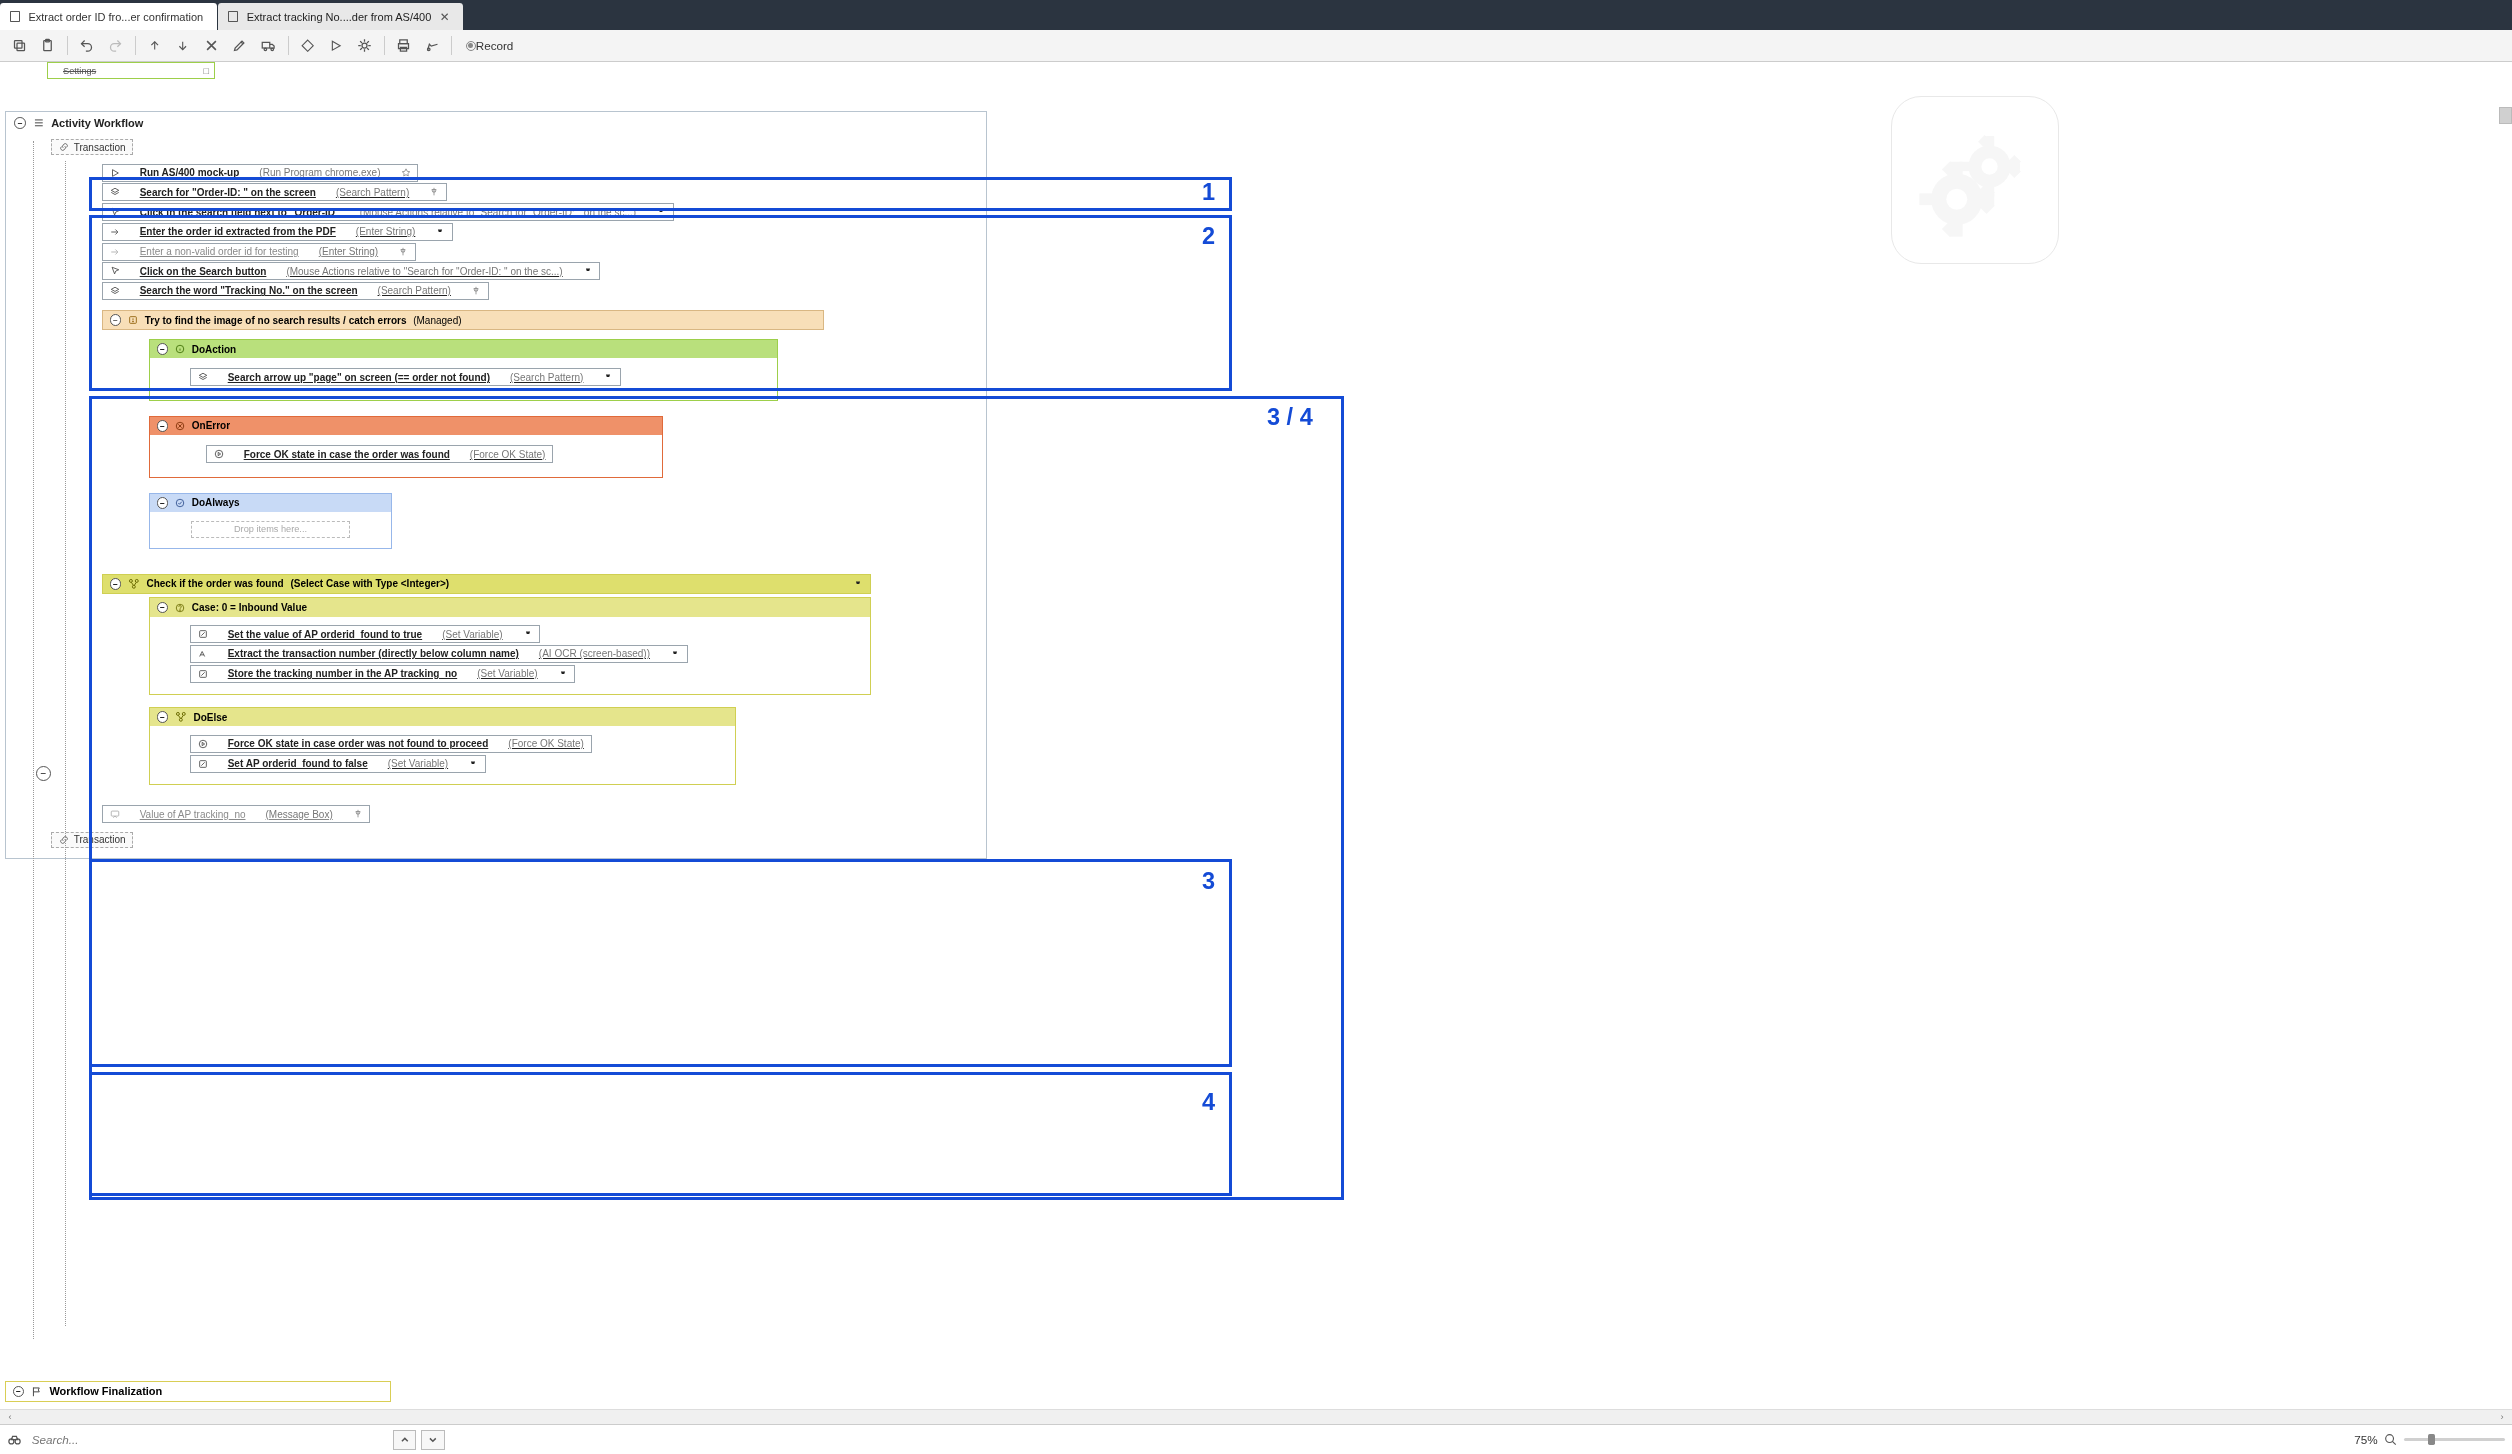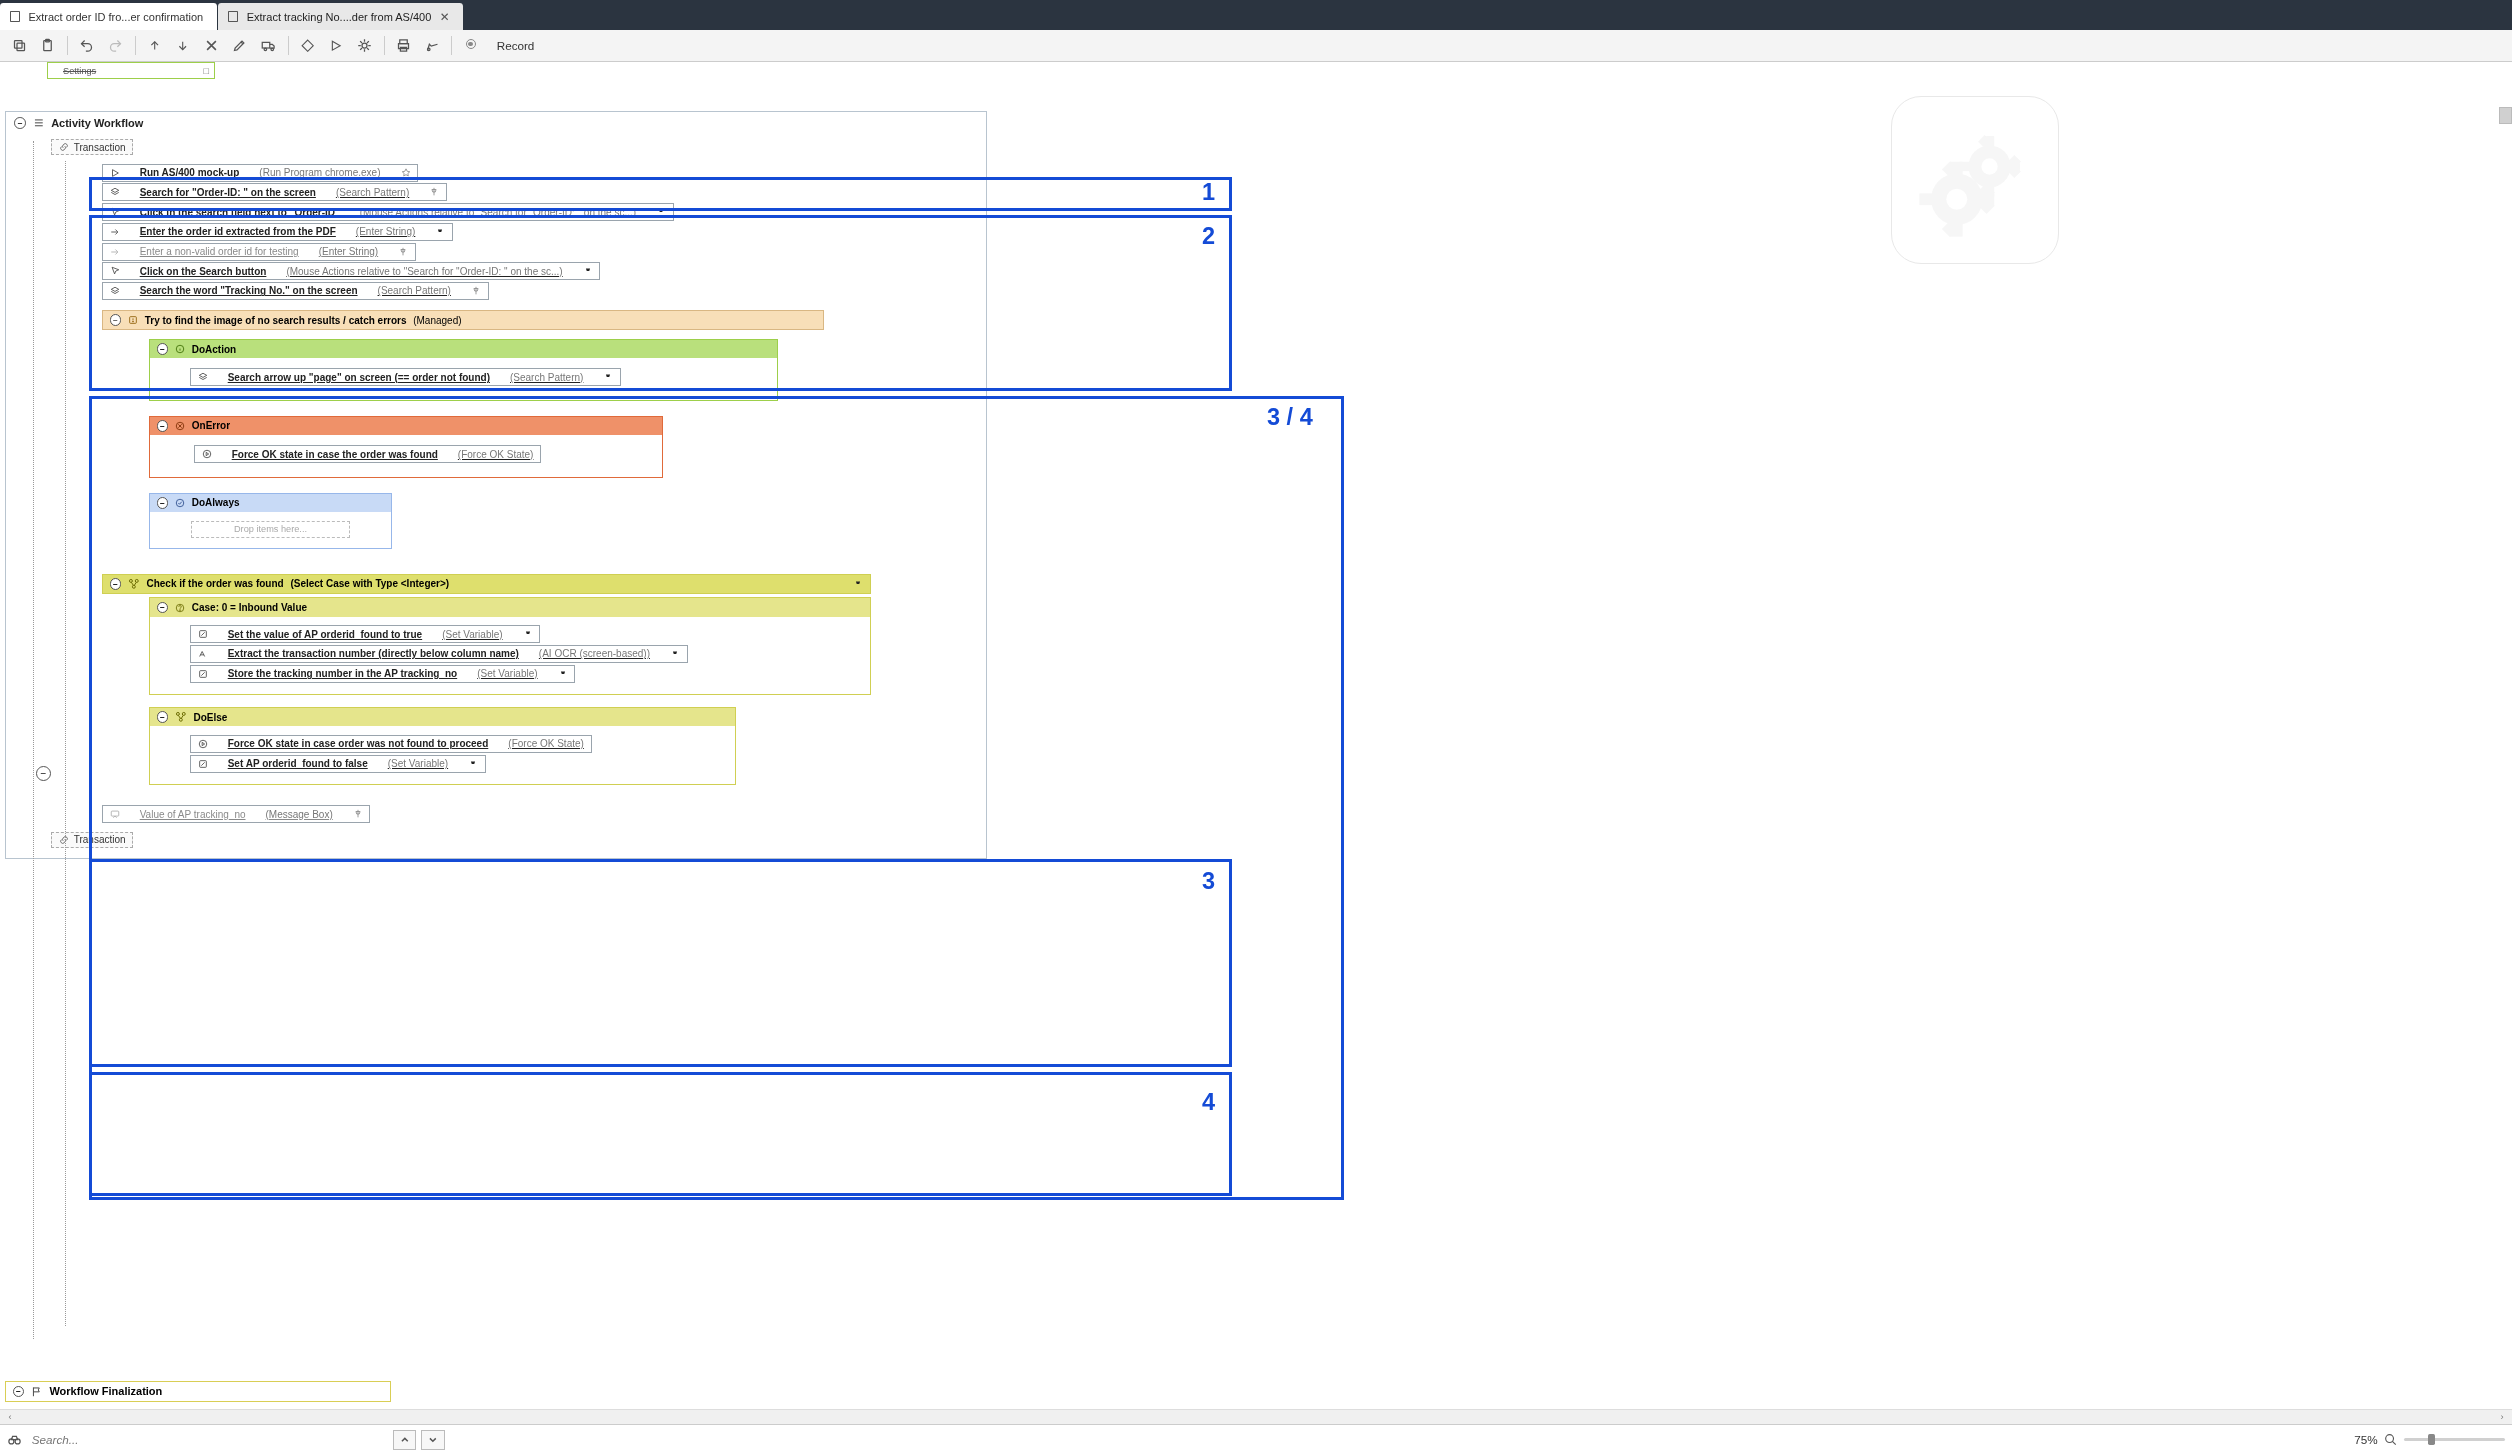--- a/index.html
+++ b/index.html
@@ -15,21 +15,21 @@
 .tab.active   { background: #e8e8e8; color: #222; }
 .tab .doc-ico { width: 10px; height: 11.7px; border: 0.8px solid #555; border-radius: 0.8px; }
 .tab .close-x { font-size: 11.7px; color: #555; }
 
 
 .toolbar { display: flex; align-items: center; height: 32px; background: #f4f4f4;
            border-bottom: 0.8px solid #ccc; padding: 0 6.7px; gap: 3.4px; }
 .tb-btn { width: 25px; height: 25px; display: flex; align-items: center; justify-content: center;
           border-radius: 2.5px; cursor: pointer; color: #444; }
 .tb-sep { width: 0.8px; height: 18.5px; background: #ccc; margin: 0 3.4px; }
-.record { display: flex; align-items: flex-start; gap: 21px; font-size: 11.7px; color: #333;
+.record { display: flex; align-items: center; gap: 0; font-size: 11.7px; color: #333;
           padding: 3.4px 6.7px; cursor: pointer; border-radius: 2.5px; }
 .rec-dot { width: 10px; height: 10px; border-radius: 50%; border: 1.7px solid #888; position: relative; }
 .rec-dot::after { content: ""; position: absolute; inset: 1.7px; border-radius: 50%; background: #888; }
 
 
 .canvas-wrap { flex: 1; position: relative; overflow: auto; background: #ffffff; }
 .canvas { position: relative; width: 2084px; min-height: 1343px; transform-origin: top left; }
 
 
 .settings-chip { position: absolute; top: 0; left: 47px; width: 168px; height: 17px;
@@ -438,21 +438,21 @@
       <div class="onerror-block">
         <div class="onerror-head">
           <span class="coll">−</span>
           <svg width="10" height="10" viewBox="0 0 24 24" fill="none" stroke="#7a2a00" stroke-width="2">
               <circle cx="12" cy="12" r="9"></circle>
               <path d="M8 8l8 8M16 8l-8 8"></path>
             </svg>
           <span>OnError</span>
         </div>
         <div class="onerror-body">
-          <div class="step-row" style="margin-left:4px;">
+          <div class="step-row" style="margin-left:16px;">
             <svg width="10" height="10" viewBox="0 0 24 24" fill="none" stroke="#444" stroke-width="2">
                 <circle cx="12" cy="12" r="9"></circle>
                 <path d="M10 8l6 4-6 4V8z"></path>
               </svg>
             <span class="label-strong">Force OK state in case the order was found</span>
             <span class="muted">(Force OK State)</span>
           </div>
         </div>
       </div>
 

